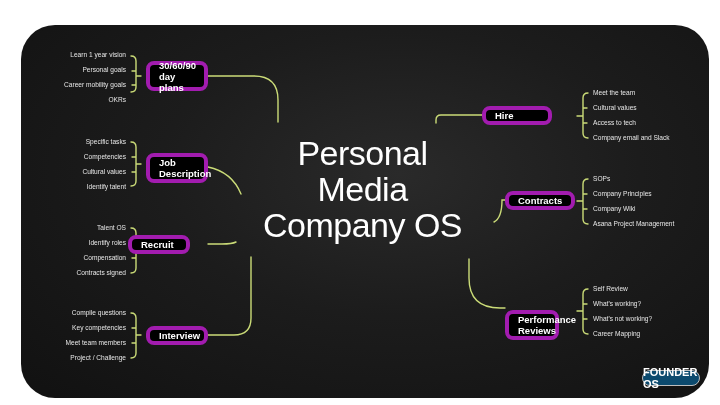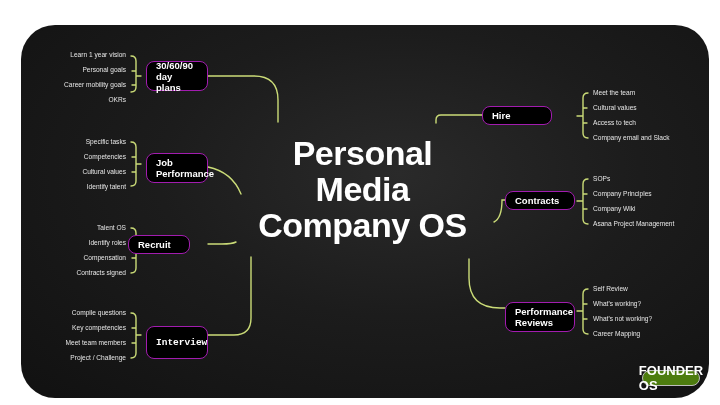--- a/index.html
+++ b/index.html
@@ -18,21 +18,21 @@
       overflow: hidden;
     }
     svg.lines {
       position: absolute; left: 0; top: 0;
       width: 720px; height: 405px;
       pointer-events: none;
     }
     .node {
       position: absolute;
       background: #000;
-      border: 1px solid #a21caf;
+      border: 4px solid #a21caf;
       border-radius: 8px;
       color: #fff;
       font-weight: bold;
       font-size: 9.5px;
       line-height: 11px;
       display: flex; align-items: center;
       padding: 0 9px;
       white-space: pre-line;
     }
     .leaf {
@@ -43,37 +43,37 @@
       line-height: 8px;
     }
     .leaf.left { text-align: right; }
     .leaf.right { text-align: left; }
     .title {
       position: absolute;
       left: 225px; top: 135px;
       width: 275px;
       text-align: center;
       color: #fff;
-      font-weight: bold;
+      font-weight: normal;
       font-size: 34px;
       line-height: 36px;
       letter-spacing: -0.5px;
       white-space: pre-line;
     }
     .badge {
       position: absolute;
       left: 642px; top: 370px;
       width: 58px; height: 16px;
       border: 1.2px solid #bdbdbd;
       border-radius: 9px;
       color: #fff;
       font-weight: bold;
-      font-size: 13px;
+      font-size: 11px;
       display: flex; align-items: center; justify-content: center;
-      background: #4d7c0f;
+      background: #0c4a6e;
     }
   </style>
 </head>
 <body>
 
 <div class="card"></div>
 
 <svg class="lines" viewBox="0 0 720 405" xmlns="http://www.w3.org/2000/svg">
   <g fill="none" stroke="#cbdc78" stroke-width="1.4" stroke-linecap="round">
 
@@ -102,27 +102,27 @@
   </g>
 </svg>
 
 <div class="title">Personal
 Media
 Company OS</div>
 
 <div class="node" style="left:146px; top:61px; width:62px; height:30px;">30/60/90
 day plans</div>
 <div class="node" style="left:146px; top:153px; width:62px; height:30px;">Job
-Performance</div>
+Description</div>
 <div class="node" style="left:128px; top:235px; width:62px; height:19px;">Recruit</div>
-<div class="node" style="left:146px; top:326px; width:62px; height:33px;font-family:Liberation Mono, monospace;">Interview</div>
+<div class="node" style="left:146px; top:326px; width:62px; height:19px;">Interview</div>
 
 <div class="node" style="left:482px; top:106px; width:70px; height:19px;">Hire</div>
 <div class="node" style="left:505px; top:191px; width:70px; height:19px;">Contracts</div>
-<div class="node" style="left:505px; top:302px; width:70px; height:30px;">Performance
+<div class="node" style="left:505px; top:310px; width:54px; height:30px;">Performance
 Reviews</div>
 
 <div class="leaf left" style="right:594px; top:51px;">Learn 1 year vision</div>
 <div class="leaf left" style="right:594px; top:66px;">Personal goals</div>
 <div class="leaf left" style="right:594px; top:81px;">Career mobility goals</div>
 <div class="leaf left" style="right:594px; top:96px;">OKRs</div>
 
 <div class="leaf left" style="right:594px; top:138px;">Specific tasks</div>
 <div class="leaf left" style="right:594px; top:153px;">Competencies</div>
 <div class="leaf left" style="right:594px; top:168px;">Cultural values</div>

